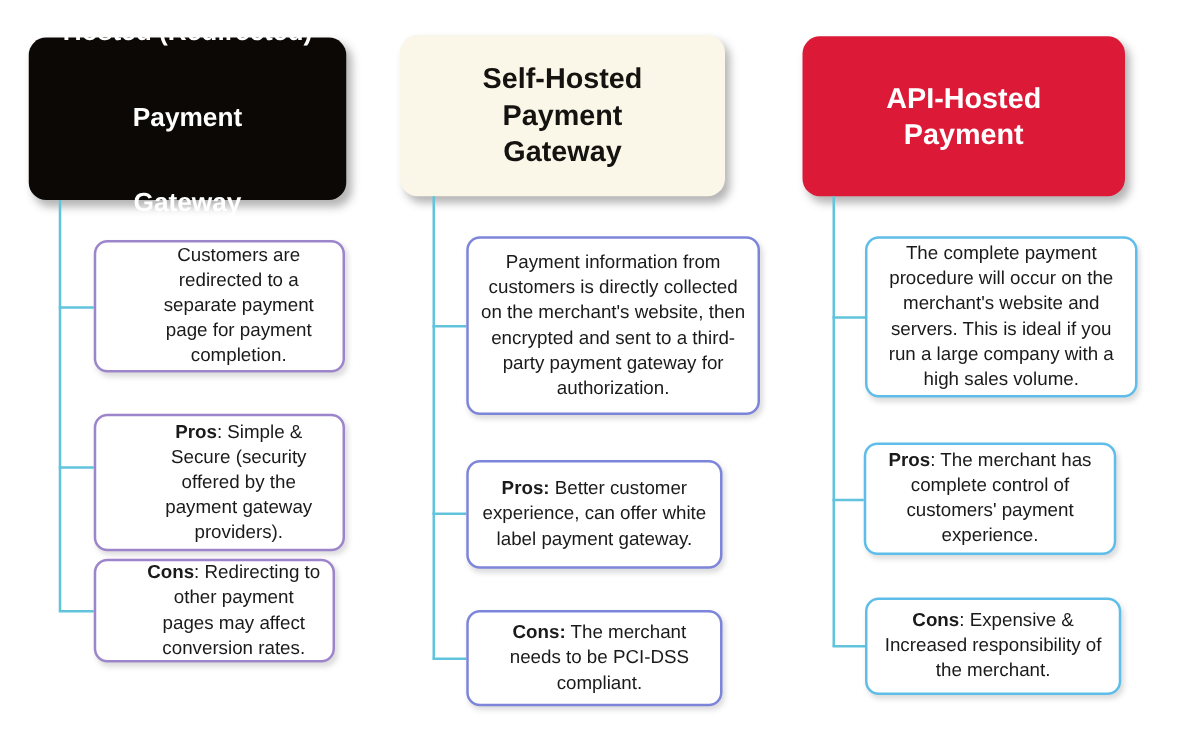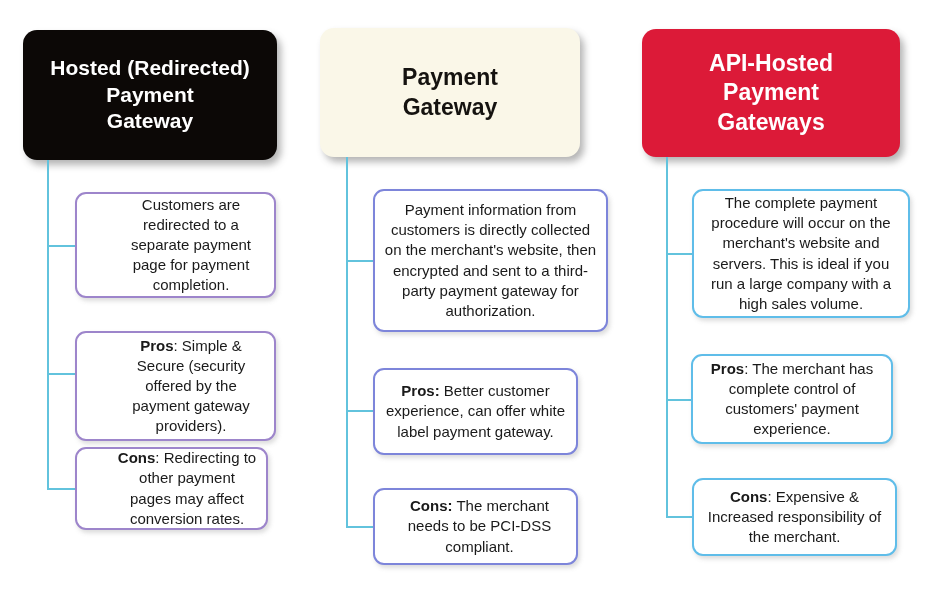--- a/index.html
+++ b/index.html
@@ -28,20 +28,21 @@
     font-weight: bold;
     font-size: 21px;
     line-height: 1.28;
     box-shadow: 4px 5px 7px rgba(90, 90, 90, 0.45);
   }
   .hdr span { display: block; }
   .c1 .hdr {
     left: 23px; top: 30px; width: 254px; height: 130px;
     background: var(--col1-header-bg, #0c0806);
     color: var(--col1-header-fg, #ffffff);
+    gap: 42px;
   }
   .c2 .hdr {
     left: 320px; top: 28px; width: 260px; height: 129px;
     background: var(--col2-header-bg, #faf7e8);
     color: var(--col2-header-fg, #151310);
     font-size: 23px;
   }
   .c3 .hdr {
     left: 642px; top: 29px; width: 258px; height: 128px;
     background: var(--col3-header-bg, #dc1a38);
@@ -128,20 +129,21 @@
     <div class="box bx2">
       <div><b>Pros</b><span>: Simple &amp; Secure (security offered by the payment gateway providers).</span></div>
     </div>
     <div class="box bx3">
       <div><b>Cons</b><span>: Redirecting to other payment pages may affect conversion rates.</span></div>
     </div>
   </div>
 
   <div class="col c2">
     <div class="hdr">
+      <span>Self-Hosted</span>
       <span>Payment</span>
       <span>Gateway</span>
     </div>
     <div class="vline"></div>
     <div class="branch br1"></div>
     <div class="branch br2"></div>
     <div class="branch br3"></div>
     <div class="box bx1">
       <div><b></b><span>Payment information from customers is directly collected on the merchant's website, then encrypted and sent to a third-party payment gateway for authorization.</span></div>
     </div>
@@ -150,21 +152,20 @@
     </div>
     <div class="box bx3">
       <div><b>Cons:</b><span> The merchant needs to be PCI-DSS compliant.</span></div>
     </div>
   </div>
 
   <div class="col c3">
     <div class="hdr">
       <span>API-Hosted</span>
       <span>Payment</span>
-      <span>Gateways</span>
     </div>
     <div class="vline"></div>
     <div class="branch br1"></div>
     <div class="branch br2"></div>
     <div class="branch br3"></div>
     <div class="box bx1">
       <div><b></b><span>The complete payment procedure will occur on the merchant's website and servers. This is ideal if you run a large company with a high sales volume.</span></div>
     </div>
     <div class="box bx2">
       <div><b>Pros</b><span>: The merchant has complete control of customers' payment experience.</span></div>

